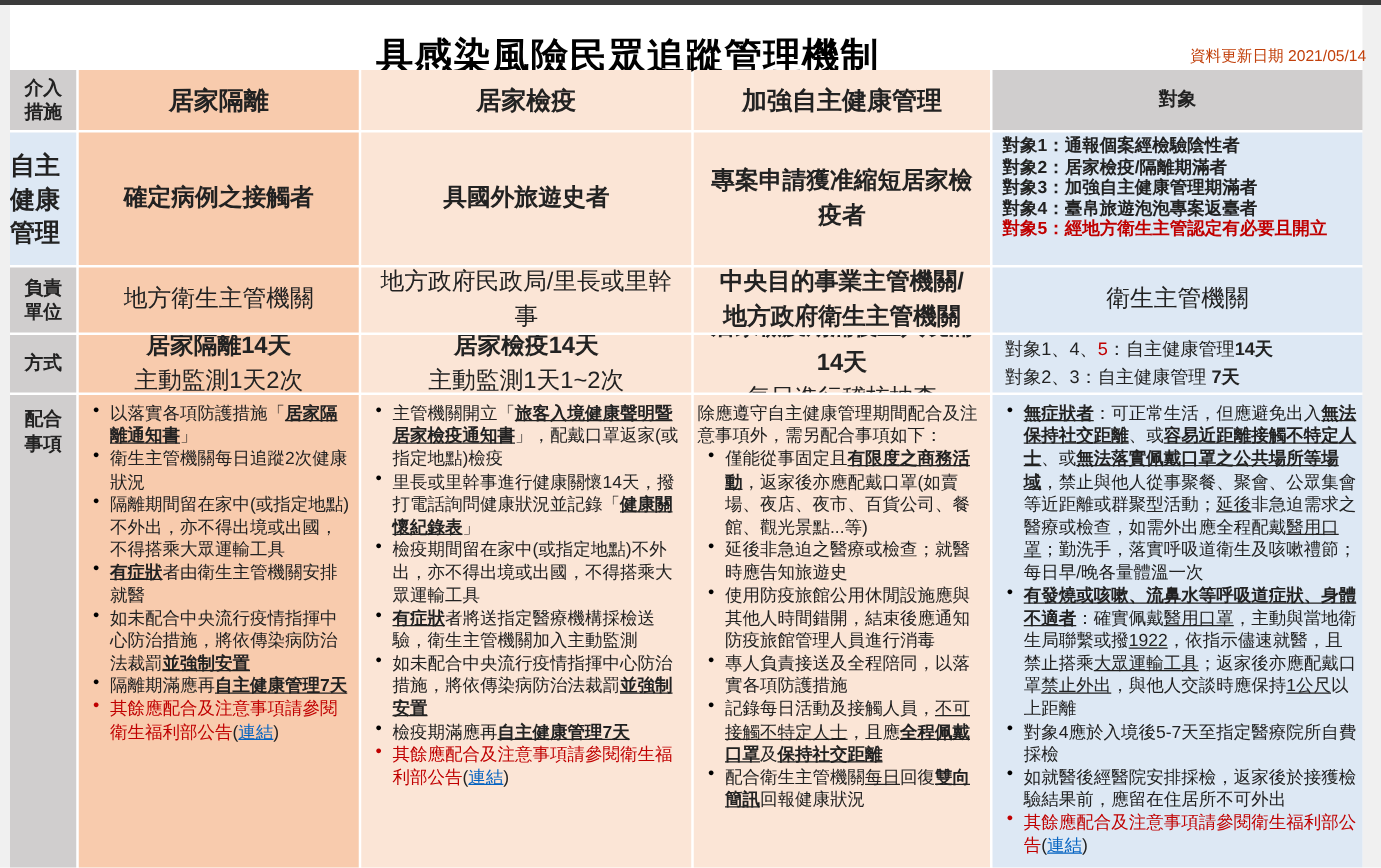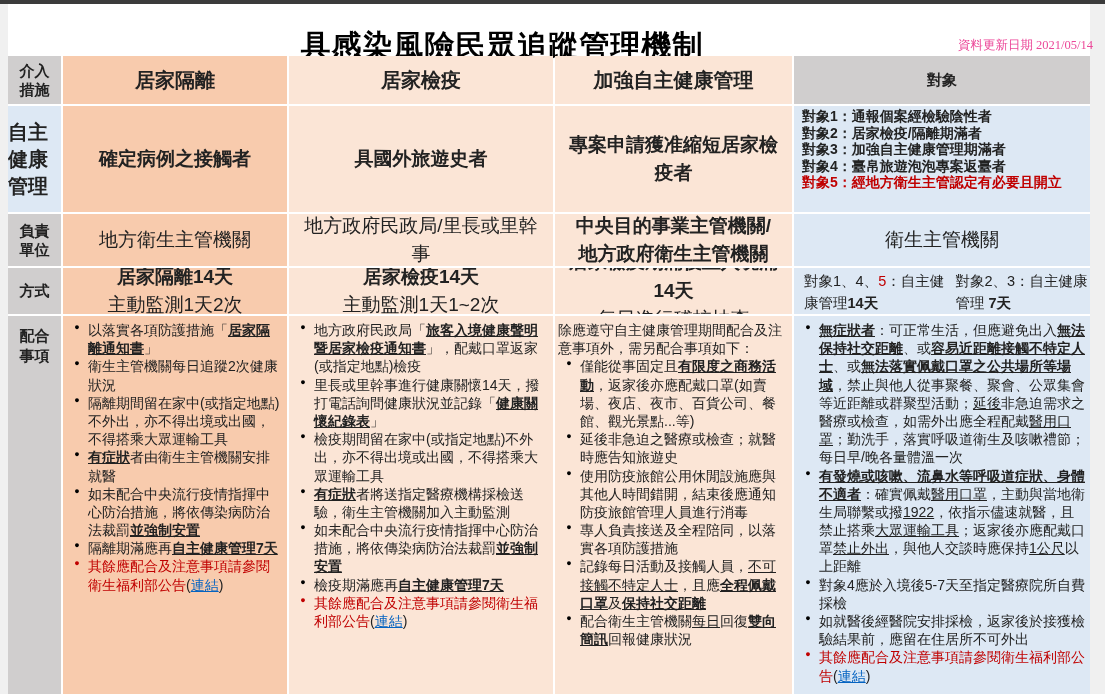--- a/index.html
+++ b/index.html
@@ -7,41 +7,41 @@
     width:1105px;height:694px;position:relative;overflow:hidden;
     background:#ffffff;color:#222;
     font-family:"Liberation Sans","DejaVu Sans",sans-serif;
   }
   .topbar{position:absolute;top:0;left:0;width:1105px;height:4px;background:#3b3b3b;}
   .strip{position:absolute;top:4px;bottom:0;background:#f0f0f0;}
   .strip.left{left:0;width:8px;}
   .strip.right{left:1090px;width:15px;}
   .titlebox{position:absolute;top:4px;left:8px;width:1082px;height:52px;text-align:center;padding-right:94px;box-sizing:border-box;}
   .titlebox h1{margin:16px;font-size:30px;line-height:52px;font-weight:700;color:#000;letter-spacing:1px;}
-  .updated{position:absolute;top:37px;right:12px;font-size:12.5px;color:#ec4899;font-family:Liberation Serif, serif;}
+  .updated{position:absolute;top:37px;right:12px;font-size:12.5px;color:#c2410c;}
   .grid{
     position:absolute;top:56px;left:8px;width:1082px;height:638px;
     display:grid;gap:2px;
     grid-template-columns:53px 224px 264px 237px 296px;
     grid-template-rows:48px 106px 52px 46px 378px;
   }
   .cell{box-sizing:border-box;overflow:hidden;}
   .lab{background:#d0cece;display:flex;align-items:center;justify-content:center;
        text-align:center;font-weight:700;font-size:15px;line-height:1.3;padding:14px 9px;}
   .lab.top{align-items:flex-start;padding-top:10px;}
   .head{display:flex;align-items:center;justify-content:center;font-weight:700;font-size:20px;}
   .bg1{background:#f8cbad;}
   .bg2{background:#fbe5d6;}
   .bg3{background:#fbe5d6;}
   .bg4{background:#dde8f4;}
   .mid{display:flex;flex-direction:column;align-items:center;justify-content:center;
        text-align:center;font-size:19px;line-height:1.5;padding:2px 6px;}
   .list-mid{display:flex;flex-direction:column;justify-content:flex-start;padding:2px 2px 2px 8px;
        font-size:14px;line-height:1.18;}
-  .list-mid2{display:flex;flex-direction:row;justify-content:center;padding:2px 2px 2px 10px;
+  .list-mid2{display:flex;flex-direction:column;justify-content:center;padding:2px 2px 2px 10px;
        font-size:14.5px;line-height:1.55;}
   .items{padding:5px 4px 0 3px;font-size:14px;line-height:1.3;}
   .blk.kc{text-align:center;}
   .blk.kl{text-align:left;}
   .blk.kb{display:flex;align-items:flex-start;}
   .dot{flex:0 0 22px;text-align:center;font-size:9px;line-height:inherit;color:#000;transform:translateY(1px);}
   .dot.rd{color:#c00000;}
   .btxt{flex:1 1 auto;}
   .ind{padding-left:56px;margin-top:22px;}
   .sb{font-weight:700;}
@@ -148,21 +148,21 @@
         <span class="btxt"><span>隔離期滿應再</span><span class="sb su">自主健康管理7天</span></span>
       </div>
       <div class="blk kb">
         <span class="dot rd">●</span>
         <span class="btxt"><span class="sr">其餘應配合及注意事項請參閱衛生福利部公告</span><span>(</span><span class="sl">連結</span><span>)</span></span>
       </div>
     </div>
   <div class="cell bg2 items">
       <div class="blk kb">
         <span class="dot">●</span>
-        <span class="btxt"><span>地方政府民政局「</span><span class="sb su">旅客入境健康聲明暨居家檢疫通知書</span><span>」，配戴口罩返家(或指定地點)檢疫</span></span>
+        <span class="btxt"><span>主管機關開立「</span><span class="sb su">旅客入境健康聲明暨居家檢疫通知書</span><span>」，配戴口罩返家(或指定地點)檢疫</span></span>
       </div>
       <div class="blk kb">
         <span class="dot">●</span>
         <span class="btxt"><span>里長或里幹事進行健康關懷14天，撥打電話詢問健康狀況並記錄「</span><span class="sb su">健康關懷紀錄表</span><span>」</span></span>
       </div>
       <div class="blk kb">
         <span class="dot">●</span>
         <span class="btxt"><span>檢疫期間留在家中(或指定地點)不外出，亦不得出境或出國，不得搭乘大眾運輸工具</span></span>
       </div>
       <div class="blk kb">

